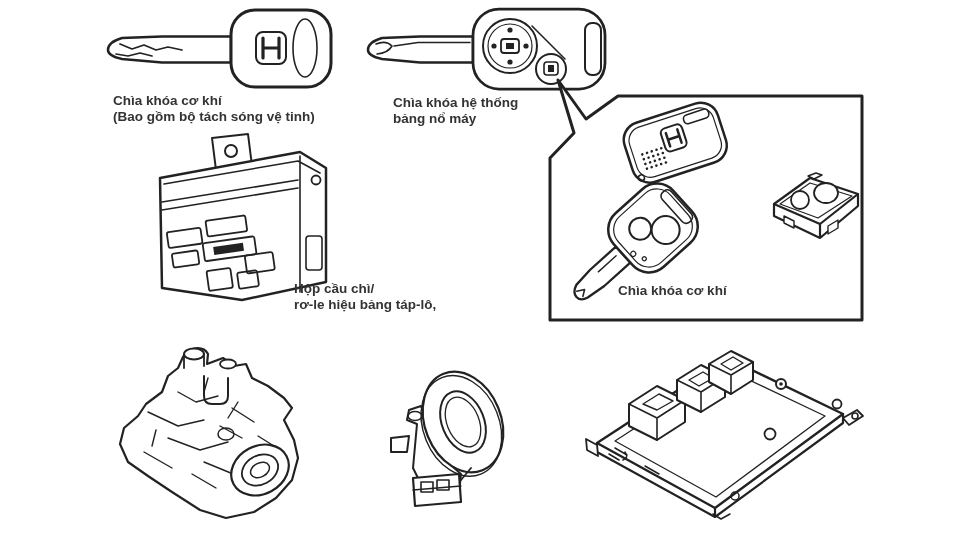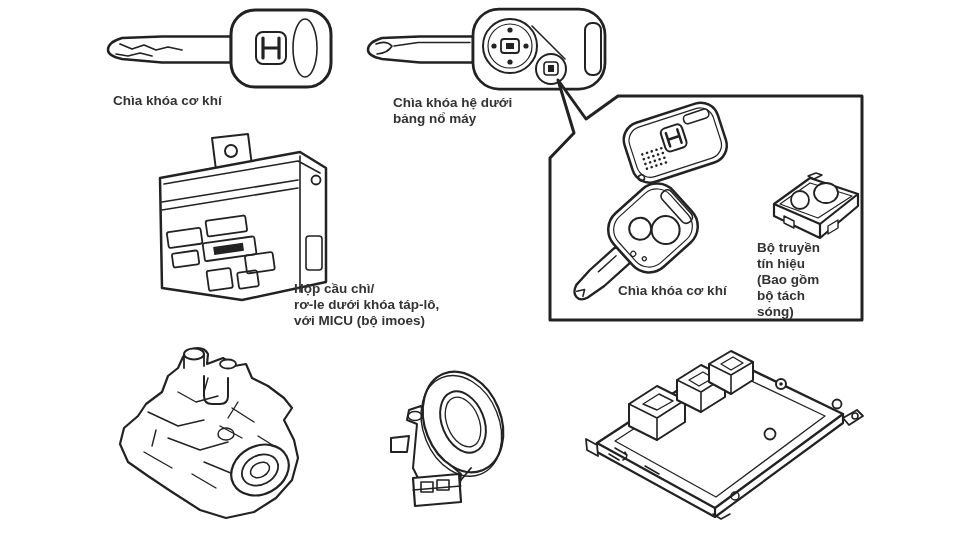--- a/index.html
+++ b/index.html
@@ -23,20 +23,21 @@
     <path class="wh" stroke-width="2.5" d="M133,30.5 L64,30.5 L24,32 Q10,36 10,44 Q10,50 24,53 L64,56.5 L133,56.5 Z"></path>
     <polyline class="ln" stroke-width="1.7" points="22,38 34,43 46,39 58,44 70,41 84,44"></polyline>
     <polyline class="ln" stroke-width="1.7" points="18,48 30,50 42,47 54,50"></polyline>
     <rect class="wh" stroke-width="3" x="133" y="4" width="100" height="77" rx="24"></rect>
     <ellipse class="ln" stroke-width="1.6" cx="207" cy="42" rx="12" ry="29"></ellipse>
     <rect class="ln" stroke-width="2" x="158" y="26" width="30" height="32" rx="7"></rect>
     <path class="ln" stroke-width="3.2" d="M165,32 V52 M181,32 V52 M165,42 H181"></path>
   </svg>
   <div class="label" style="left:113px;top:93px">
     <span>Chìa khóa cơ khí</span>
+    <span>(Bao gồm bộ tách sóng vệ tinh)</span>
   </div>
 
   <svg class="illu" style="left:358px;top:6px" width="250" height="86" viewBox="0 0 250 86">
     <path class="wh" stroke-width="2.5" d="M115,30.5 L62,30.5 L24,32 Q10,36 10,44 Q10,50 24,53 L62,56.5 L115,56.5 Z"></path>
     <path class="ln" stroke-width="1.6" d="M18,38 Q28,34 34,40 Q30,47 19,48"></path>
     <path class="ln" stroke-width="1.6" d="M60,36.5 H112 M60,36.5 L36,40"></path>
     <rect class="wh" stroke-width="2.75" x="115" y="3" width="132" height="80" rx="26"></rect>
     <rect class="ln" stroke-width="2" x="227" y="17" width="16" height="52" rx="7"></rect>
     <path class="ln" stroke-width="1.6" d="M174,20 L207,53"></path>
     <circle class="wh" stroke-width="2" cx="152" cy="40" r="27"></circle>
@@ -45,21 +46,21 @@
     <circle class="dk" cx="152" cy="56" r="2.6"></circle>
     <circle class="dk" cx="136" cy="40" r="2.6"></circle>
     <circle class="dk" cx="168" cy="40" r="2.6"></circle>
     <rect class="ln" stroke-width="1.8" x="143" y="33" width="18" height="14" rx="3"></rect>
     <rect class="dk" x="148" y="37" width="8" height="6"></rect>
     <circle class="wh" stroke-width="2" cx="193" cy="63" r="15"></circle>
     <rect class="ln" stroke-width="1.6" x="186" y="56" width="14" height="13" rx="3"></rect>
     <rect class="dk" x="190" y="59" width="6" height="7"></rect>
   </svg>
   <div class="label" style="left:393px;top:95px">
-    <span>Chìa khóa hệ dưới</span>
+    <span>Chìa khóa hệ thống</span>
     <span>bảng nổ máy</span>
   </div>
 
   <svg class="illu" style="left:148px;top:132px" width="185" height="175" viewBox="0 0 185 175">
     <polygon class="wh" stroke-width="2" points="64,6 100,2 104,34 68,38"></polygon>
     <circle class="ln" stroke-width="2" cx="83" cy="19" r="6"></circle>
     <polygon class="wh" stroke-width="2.5" points="12,46 152,20 178,36 178,150 94,168 14,156"></polygon>
     <path class="ln" stroke-width="1.6" d="M152,24 L152,160 M16,52 L150,29 L172,41"></path>
     <path class="ln" stroke-width="1.6" d="M14,70 L150,48 M14,78 L150,56"></path>
     <g class="ln" stroke-width="1.8" transform="rotate(-8 80 120)">
@@ -70,22 +71,21 @@
       <rect class="dk" x="66" y="113" width="30" height="8"></rect>
       <rect x="96" y="126" width="28" height="18" rx="2"></rect>
       <rect x="56" y="136" width="24" height="20" rx="2"></rect>
       <rect x="86" y="142" width="20" height="16" rx="2"></rect>
     </g>
     <circle class="ln" stroke-width="1.8" cx="168" cy="48" r="4.5"></circle>
     <rect class="ln" stroke-width="1.6" x="158" y="104" width="16" height="34" rx="3"></rect>
   </svg>
   <div class="label" style="left:294px;top:281px">
     <span>Hộp cầu chì/</span>
-    <span>rơ-le dưới khóa táp-lô,</span>
-    <span>với MICU (bộ imoes)</span>
+    <span>rơ-le hiệu bảng táp-lô,</span>
   </div>
 
   <svg class="illu" style="left:540px;top:65px" width="335" height="265" viewBox="0 0 335 265">
     <polygon class="wh" stroke-width="3" stroke-linejoin="miter" points="18,15 46,54 78,31 322,31 322,255 10,255 10,93 34,68"></polygon>
   </svg>
 
   <svg class="illu" style="left:612px;top:96px" width="125" height="92" viewBox="0 0 125 92">
     <g transform="rotate(-18 62 46)">
       <rect class="wh" stroke-width="2.5" x="14" y="16" width="98" height="62" rx="18"></rect>
       <rect class="ln" stroke-width="1.2" x="19" y="21" width="88" height="52" rx="14"></rect>
@@ -138,27 +138,20 @@
 
   <svg class="illu" style="left:762px;top:172px" width="105" height="72" viewBox="0 0 105 72">
     <polygon class="wh" stroke-width="2.2" points="12,32 48,6 96,22 58,52"></polygon>
     <path class="ln" stroke-width="2.2" d="M12,32 V44 L58,66 L96,34 V22 M58,52 V66"></path>
     <polygon class="ln" stroke-width="1.2" points="18,32 48,11 90,24 56,46"></polygon>
     <circle class="wh" stroke-width="1.8" cx="38" cy="28" r="9"></circle>
     <ellipse class="wh" stroke-width="1.8" cx="64" cy="21" rx="12" ry="10"></ellipse>
     <path class="wh" stroke-width="1.4" d="M22,44 l10,5 v7 l-10,-5 Z M66,54 l10,-6 v8 l-10,6 Z"></path>
     <path class="ln" stroke-width="1.4" d="M46,4 l8,-3 l6,2 l-8,4 Z"></path>
   </svg>
-  <div class="label" style="left:757px;top:240px">
-    <span>Bộ truyền</span>
-    <span>tín hiệu</span>
-    <span>(Bao gồm</span>
-    <span>bộ tách</span>
-    <span>sóng)</span>
-  </div>
 
   <svg class="illu" style="left:108px;top:342px" width="200" height="188" viewBox="0 0 200 188">
     <path class="wh" stroke-width="2.2" d="M75,15 C80,5 95,3 100,12 L99,22 L115,16 L126,24 L138,22 L144,36 L160,44 L176,56 L184,66 L176,78 L186,98 L190,116 L184,138 L168,156 L146,170 L118,176 L92,168 L64,150 L40,134 L20,120 L12,102 L16,86 L30,74 L38,62 L54,50 L60,34 L70,26 Z"></path>
     <ellipse class="wh" stroke-width="2" cx="86" cy="12" rx="10" ry="5.5"></ellipse>
     <path class="ln" stroke-width="1.8" d="M76,12 V26 M96,12 V24"></path>
     <ellipse class="wh" stroke-width="1.8" cx="120" cy="22" rx="8" ry="4.5"></ellipse>
     <path class="ln" stroke-width="2" d="M96,34 L96,54 Q96,62 104,62 L112,62 Q120,62 120,54 L120,36"></path>
     <g class="ln" stroke-width="1.4">
       <path d="M40,70 L70,84 L96,78"></path>
       <path d="M60,96 L92,108 L120,100"></path>

